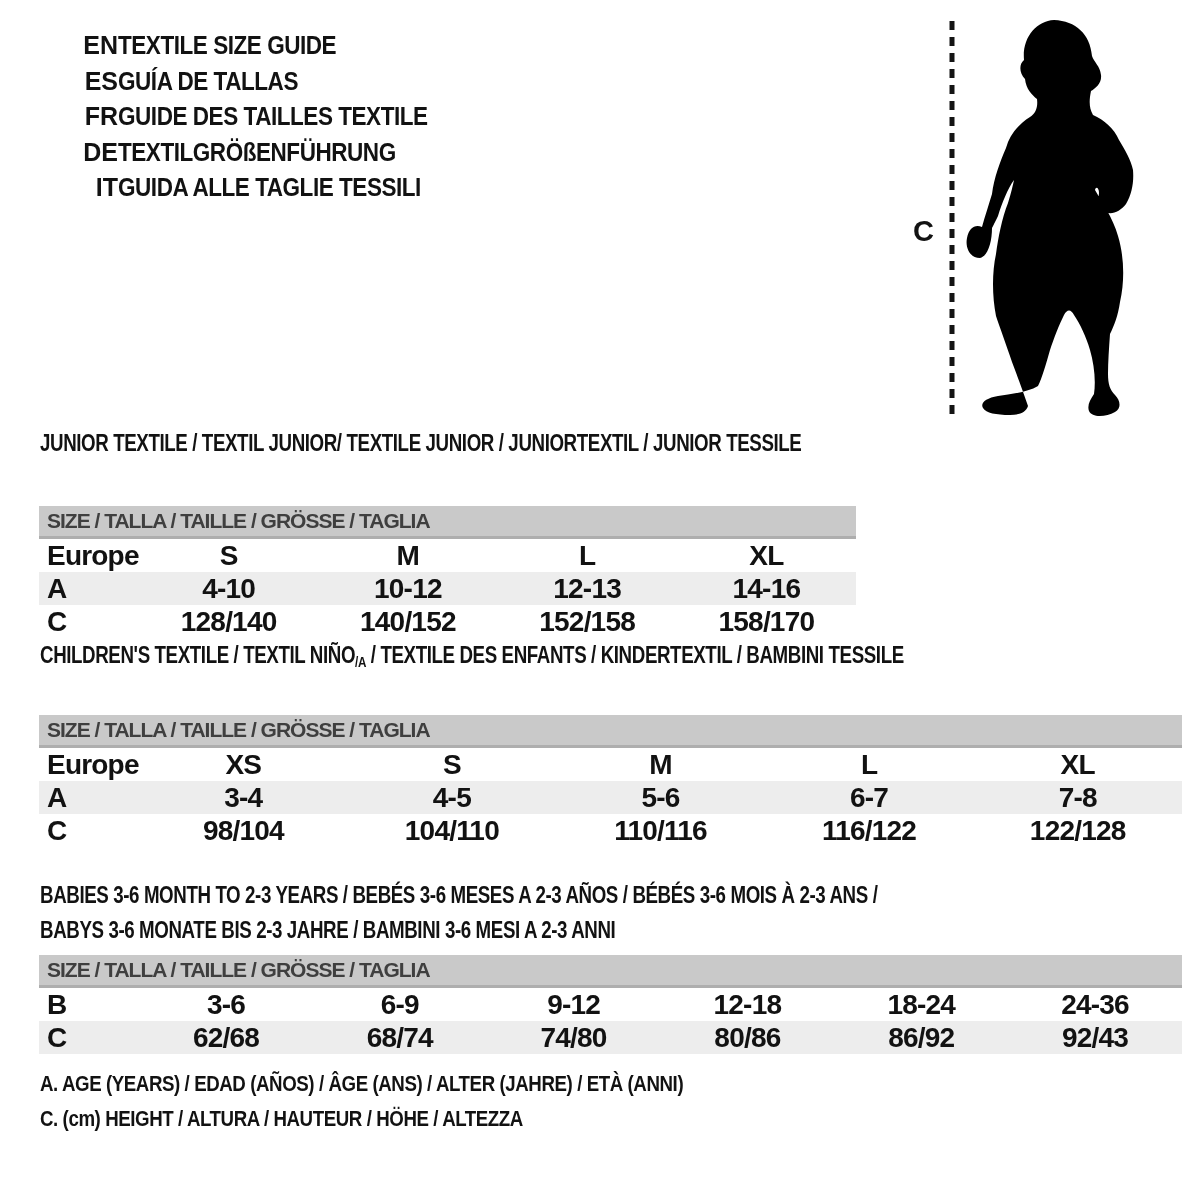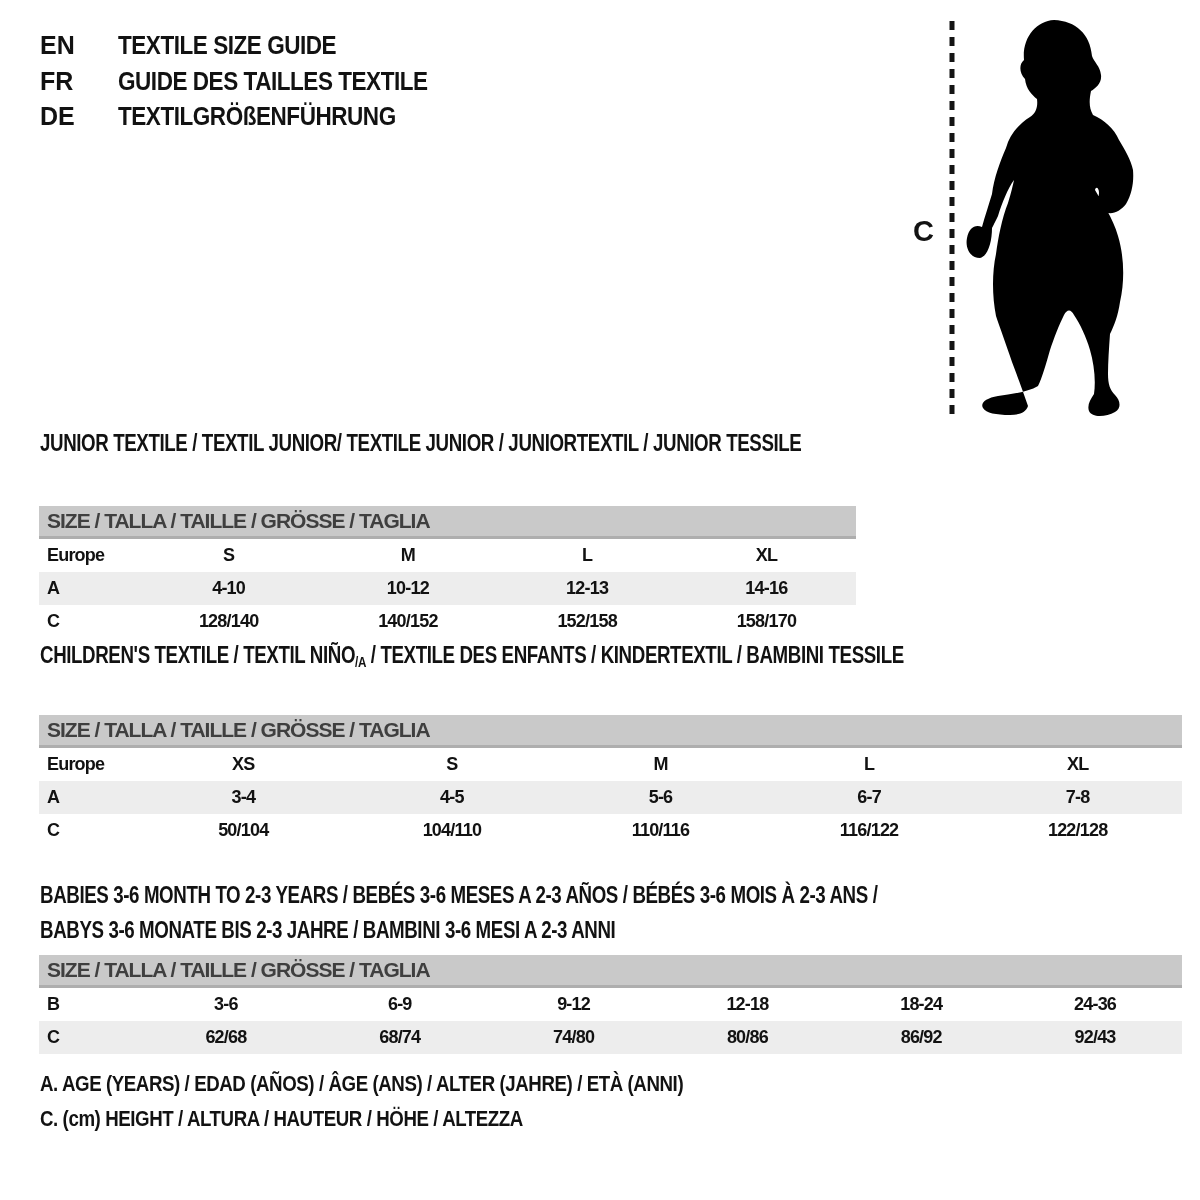--- a/index.html
+++ b/index.html
@@ -10,21 +10,21 @@
   }
   
   .cond { display:inline-block; transform:scaleX(0.78); transform-origin:0 50%;
           white-space:nowrap; letter-spacing:-0.5px; }
   .cond90 { display:inline-block; transform:scaleX(0.9); transform-origin:0 50%;
           white-space:nowrap; letter-spacing:-0.5px; }
   .cond85 { display:inline-block; transform:scaleX(0.85); transform-origin:0 50%;
           white-space:nowrap; letter-spacing:-0.5px; }
 
   
-  .lang-block { position:absolute; left:40px; top:28px; }
+  .lang-block { position:absolute; left:40px; top:28px;text-align:right; }
   .lang-row { display:flex; align-items:center; height:35.5px;
               font-weight:bold; font-size:25px; }
   .lang-code { width:78px; flex:none; }
 
   
   .figure { position:absolute; left:905px; top:15px; width:260px; height:412px; }
   .figure svg { display:block; }
   .figure-c { position:absolute; left:8px; top:200px;
               font-size:29px; font-weight:bold; }
 
@@ -39,45 +39,53 @@
   
   .table { position:absolute; left:39px;margin-top:28px; }
   .table-junior   { top:478px; width:817px; }
   .table-children { top:687px; width:1143px; }
   .table-babies   { top:927px; width:1143px; }
 
   .size-bar { height:30px; line-height:30px; background:#c9c9c9; color:#3f3f3f;
               font-weight:bold; font-size:21px; letter-spacing:-1px;
               padding-left:8px; border-bottom:3px solid #aeaeae; }
   .trow { display:flex; align-items:center; height:33px;
-          font-weight:bold; font-size:18px; letter-spacing:-0.8px; }
+          font-weight:bold; font-size:28px; letter-spacing:-0.8px; }
   .trow.alt { background:#ededed; }
   .tlabel { width:100px; flex:none; padding-left:8px; box-sizing:border-box; }
   .tcell  { flex:1; text-align:center; }
 
   
   .legend { position:absolute; left:40px; top:1066px; }
   .legend-line { height:35px; line-height:35px; font-weight:bold;
                  font-size:22px; white-space:nowrap; }
 </style>
 </head>
 <body>
 
 <div class="lang-block">
   <div class="lang-row">
     <span class="lang-code">EN</span>
     <span class="cond90">TEXTILE SIZE GUIDE</span>
   </div>
   <div class="lang-row">
+    <span class="lang-code">ES</span>
+    <span class="cond90">GUÍA DE TALLAS</span>
+  </div>
+  <div class="lang-row">
     <span class="lang-code">FR</span>
     <span class="cond90">GUIDE DES TAILLES TEXTILE</span>
   </div>
   <div class="lang-row">
     <span class="lang-code">DE</span>
     <span class="cond90">TEXTILGRÖßENFÜHRUNG</span>
+  </div>
+  <div class="lang-row">
+    <span class="lang-code">IT</span>
+    <span class="cond90">GUIDA ALLE TAGLIE TESSILI</span>
   </div>
 </div>
 
 <div class="figure">
   <svg width="260" height="412" viewBox="0 0 260 412">
     <line x1="47" y1="6" x2="47" y2="402" stroke="#141414" stroke-width="5" stroke-dasharray="9 7"></line>
     <g transform="translate(57,3)">
       <path fill="#000000" d="
         M92,2
         C114,3 128,16 130,38
@@ -172,21 +180,21 @@
   <div class="trow alt">
     <div class="tlabel">A</div>
     <div class="tcell">3-4</div>
     <div class="tcell">4-5</div>
     <div class="tcell">5-6</div>
     <div class="tcell">6-7</div>
     <div class="tcell">7-8</div>
   </div>
   <div class="trow">
     <div class="tlabel">C</div>
-    <div class="tcell">50/104</div>
+    <div class="tcell">98/104</div>
     <div class="tcell">104/110</div>
     <div class="tcell">110/116</div>
     <div class="tcell">116/122</div>
     <div class="tcell">122/128</div>
   </div>
 </div>
 
 <div class="sec-title title-babies">
   <span class="cond">BABIES 3-6 MONTH TO 2-3 YEARS / BEBÉS 3-6 MESES A 2-3 AÑOS / BÉBÉS 3-6 MOIS À 2-3 ANS /</span><br>
   <span class="cond">BABYS 3-6 MONATE BIS 2-3 JAHRE / BAMBINI 3-6 MESI A 2-3 ANNI</span>

